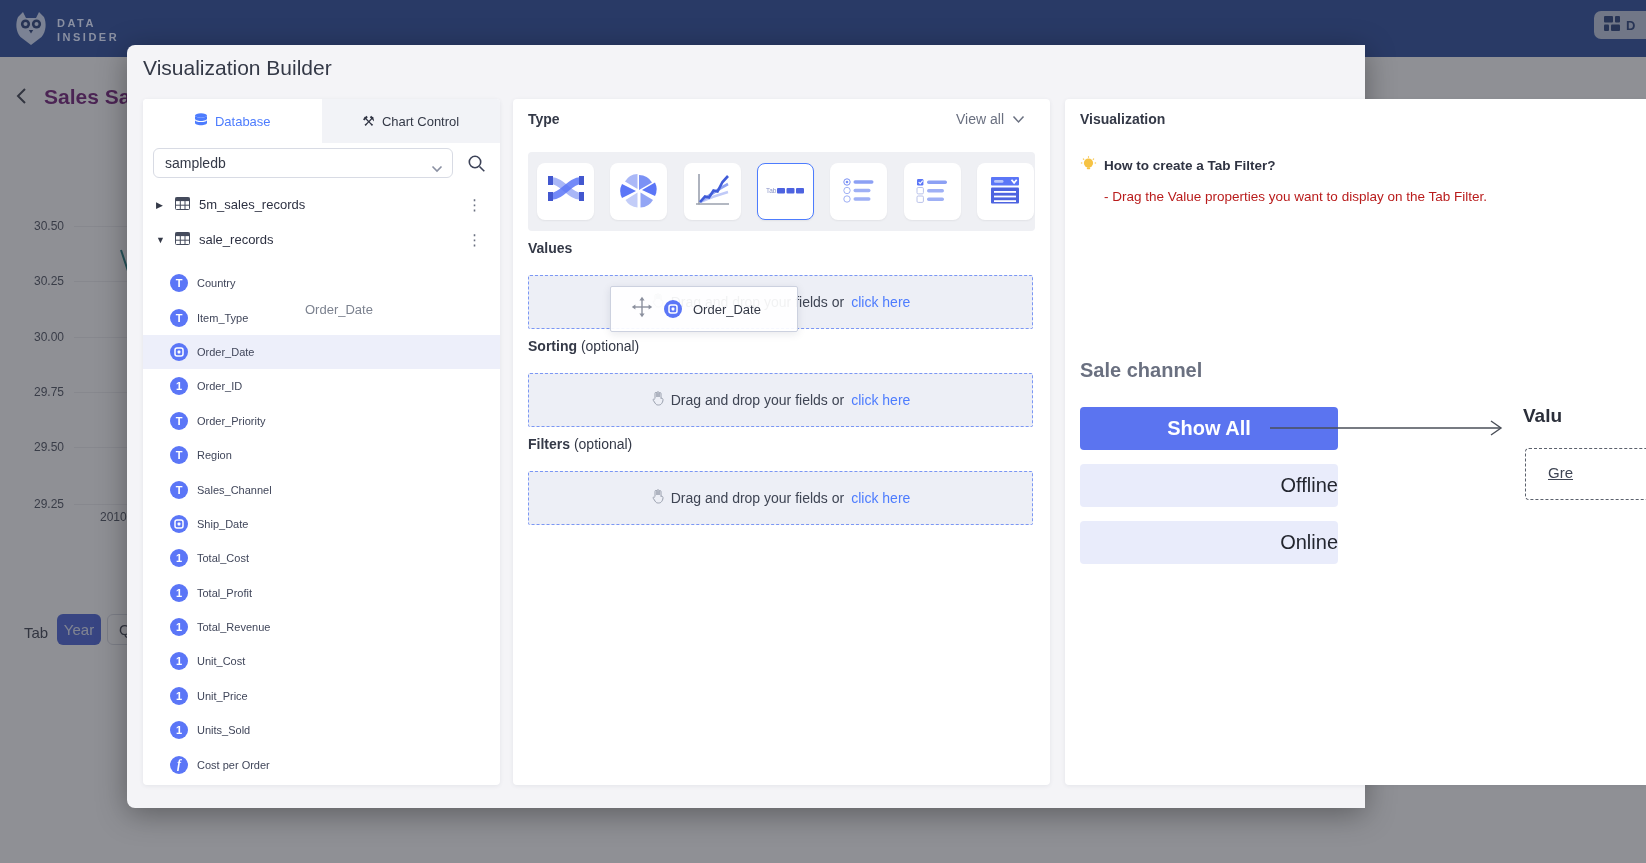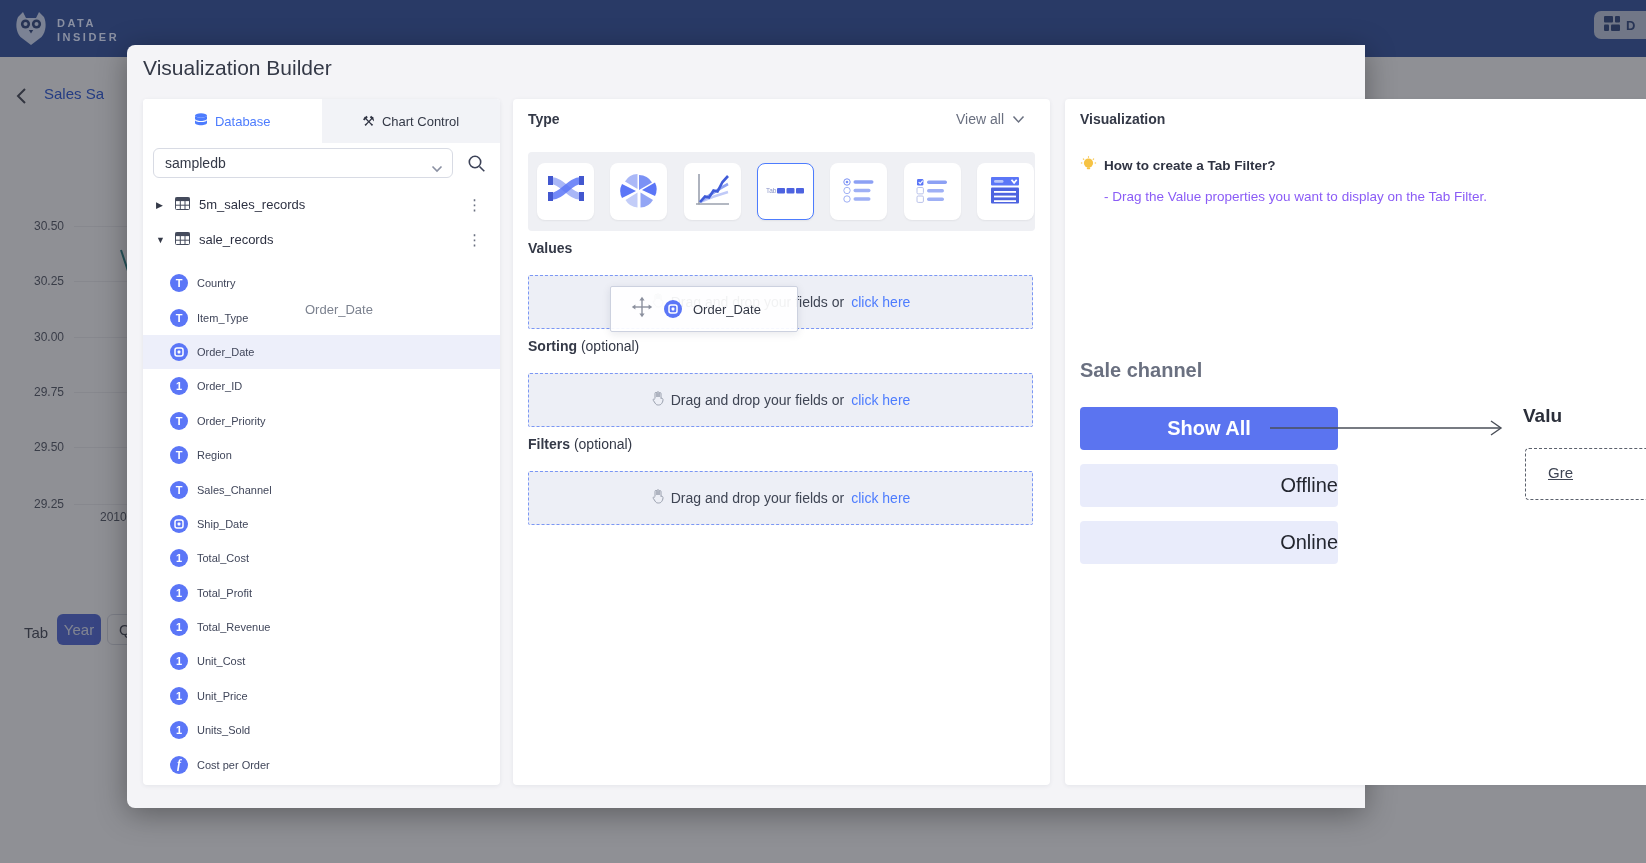--- a/index.html
+++ b/index.html
@@ -9,21 +9,21 @@
 
   
   .navbar { position:absolute; left:0; top:0; width:1646px; height:57px; background:#293a66; z-index:1; }
   .brand { position:absolute; left:14px; top:10px; display:flex; align-items:center; gap:9px; }
   .brand-text { color:#8a90a2; font-size:11px; font-weight:bold; letter-spacing:2.5px; line-height:14px; }
   .nav-right-btn { position:absolute; left:1594px; top:11px; width:80px; height:28px; background:#70768а; background:#717787; border-radius:7px; display:flex; align-items:center; gap:6px; padding-left:10px; color:#273455; font-size:13px; font-weight:bold; }
 
   
   .bg-content { position:absolute; inset:0; z-index:0; }
   .back-btn { position:absolute; left:12px; top:86px; width:22px; height:22px; }
-  .bg-title { position:absolute; left:44px; top:85px; font-size:15px; color:#1d4ed8; }
+  .bg-title { position:absolute; left:44px; top:85px; font-size:21px; color:#701a75;font-weight:bold; }
   .bg-chart-card { position:absolute; left:16px; top:143px; width:600px; height:447px; background:#fff; border-radius:4px; }
   .ytick { position:absolute; right:552px; width:44px; text-align:right; font-size:12px; color:#4a4f5c; }
   .gridline { position:absolute; left:58px; width:520px; height:1px; background:#ededf1; }
   .bg-xtick { position:absolute; left:84px; top:367px; font-size:12px; color:#4a4f5c; }
   .bg-tabs-card { position:absolute; left:16px; top:605px; width:600px; height:58px; background:#fff; border-radius:4px; }
   .bg-tab-label { position:absolute; left:8px; top:19px; font-size:15px; color:#3a3f4c; }
   .bg-tab-year { position:absolute; left:41px; top:9px; width:44px; height:31px; background:#4661d6; border-radius:6px; color:#dfe4f7; font-size:15px; text-align:center; line-height:31px; }
   .bg-tab-qu { position:absolute; left:91px; top:9px; width:44px; height:31px; border:1px solid #d9dbe3; border-radius:6px; color:#3a3f4c; font-size:15px; text-align:center; line-height:29px; background:#fff; }
   .dim-overlay { position:absolute; left:0; top:57px; width:1646px; height:806px; background:rgba(44,46,54,0.53); z-index:2; }
 
@@ -69,21 +69,21 @@
   .dropzone { position:absolute; left:15px; width:505px; height:54px; background:#edeff6; border:1px dashed #7b97f4; border-radius:2px; display:flex; align-items:center; justify-content:center; gap:7px; font-size:14px; color:#3f4554; }
   .dz-link { color:#4d7cfe; cursor:pointer; }
   .drag-chip { position:absolute; left:97px; top:187px; width:188px; height:46px; background:rgba(255,255,255,0.93); border:1px solid #ccd1df; border-radius:2px; box-shadow:0 2px 8px rgba(20,30,60,0.10); display:flex; align-items:center; gap:11px; padding-left:20px; z-index:5; cursor:grabbing; }
   .chip-label { font-size:13px; color:#343947; }
   .chip-ficon { width:18px; height:18px; border-radius:50%; background:#5b76f7; display:flex; align-items:center; justify-content:center; flex:0 0 18px; }
 
   
   .viz-label { position:absolute; left:15px; top:12px; }
   .hint-bulb { position:absolute; left:15px; top:57px; }
   .hint-title { position:absolute; left:39px; top:59px; font-size:13.5px; font-weight:700; color:#2f3342; }
-  .hint-body { position:absolute; left:39px; top:90px; font-size:13.5px; color:#8b5cf6; }
+  .hint-body { position:absolute; left:39px; top:90px; font-size:13.5px; color:#b91c1c; }
   .preview-title { position:absolute; left:15px; top:260px; font-size:20px; font-weight:700; color:#6a7080; }
   .pv-buttons { position:absolute; left:15px; top:308px; width:258px; }
   .pv-btn { width:258px; height:43px; border-radius:4px; text-align:center; line-height:43px; font-size:20px; margin-bottom:14px; cursor:pointer; }
   .pv-btn.primary { background:#5b74f0; color:#fff; font-weight:700; }
   .pv-btn.plain { background:#e9ecfb; color:#23262f;text-align:right; }
   .arrow-svg { position:absolute; left:205px; top:318px; z-index:6; }
   .annot-title { position:absolute; left:458px; top:306px; font-size:19px; font-weight:700; color:#2b2f3a; white-space:nowrap; }
   .annot-box { position:absolute; left:460px; top:349px; width:140px; height:52px; border:1.5px dashed #5b616c; border-radius:4px; }
   .annot-link { position:absolute; left:22px; top:15px; font-size:15px; color:#3f4554; text-decoration:underline; white-space:nowrap; cursor:pointer; }
 </style>

